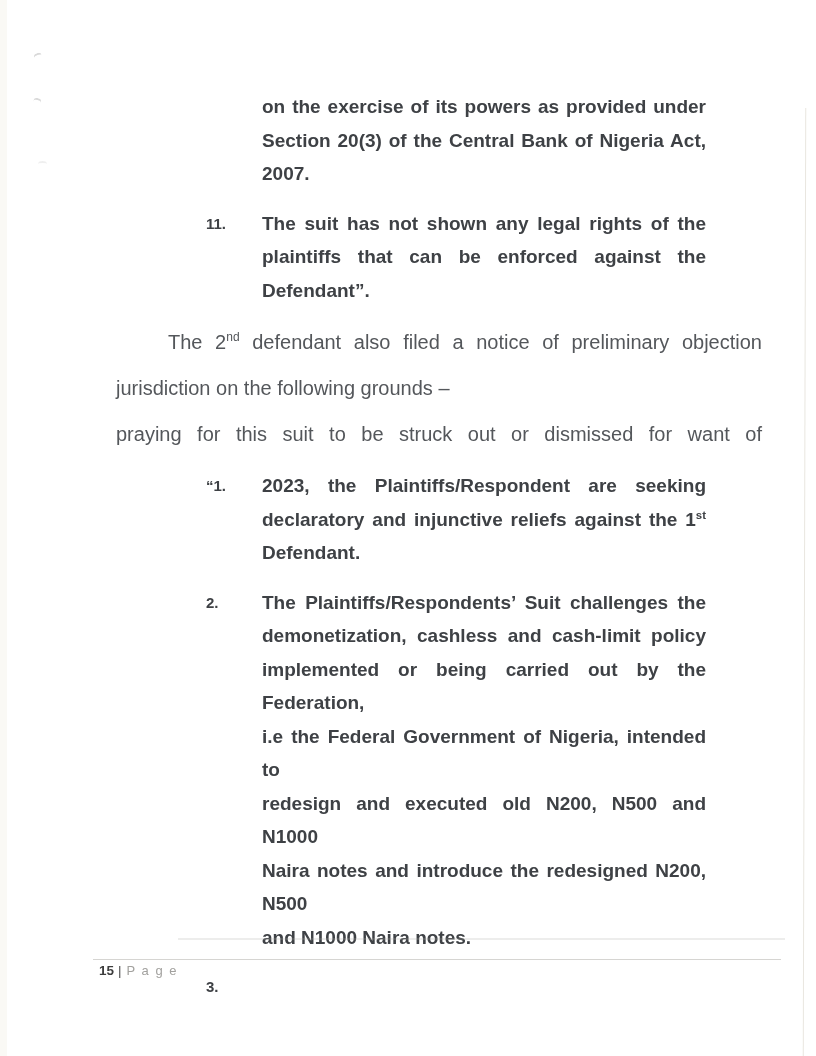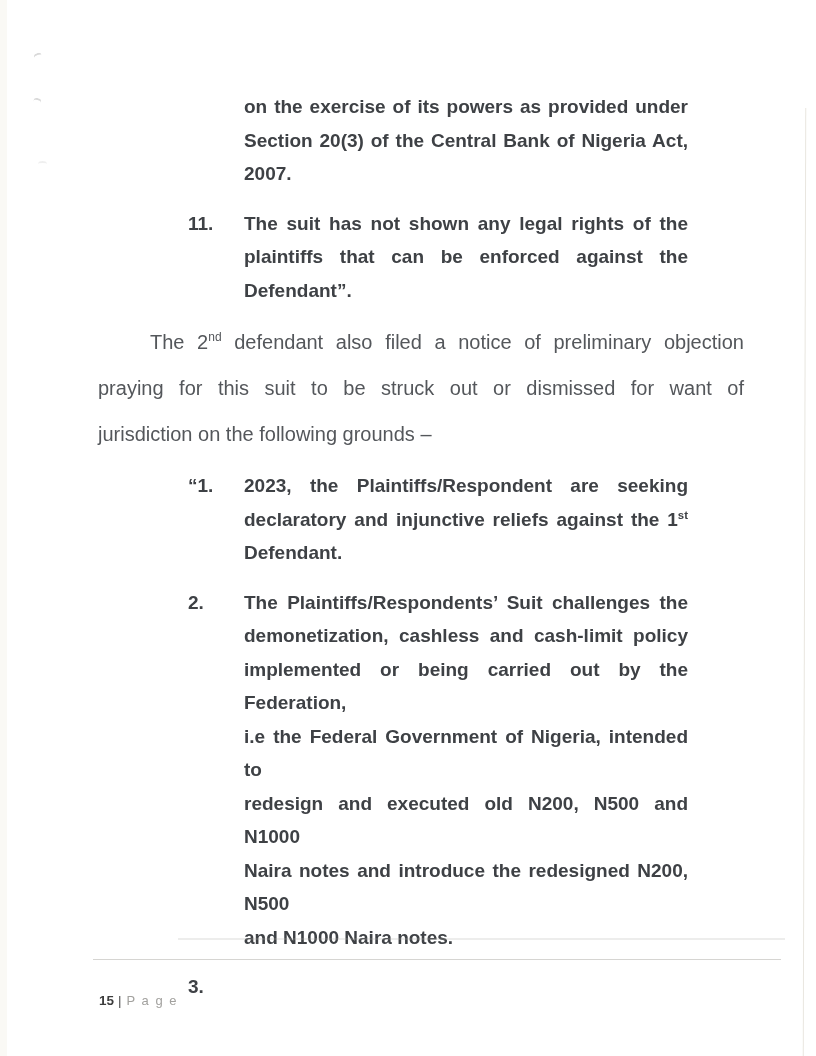--- a/index.html
+++ b/index.html
@@ -11,36 +11,36 @@
     font-family:"Liberation Sans", sans-serif;
   }
   
   .edge-left{position:absolute;left:0;top:0;width:7px;height:1056px;background:#faf9f5;}
   .edge-right{position:absolute;left:804px;top:108px;width:1px;height:948px;background:#e9e6e0;transform:rotate(0.15deg);}
   .speck{position:absolute;border-top:2px solid #b5b5b5;border-radius:60%;opacity:.5;}
   .speck.s1{left:34px;top:53px;width:8px;height:5px;transform:rotate(-18deg);}
   .speck.s2{left:33px;top:98px;width:8px;height:6px;transform:rotate(12deg);}
   .speck.s3{left:38px;top:161px;width:9px;height:4px;opacity:.2;}
   
-  .content{position:absolute;top:90px;left:0;width:688px;}
+  .content{position:absolute;top:90px;left:18px;width:688px;}
   .block{margin-bottom:16px;}
   .list-item{display:flex;margin-left:188px;}
-  .num{flex:0 0 56px;width:56px;font-weight:700;font-size:19px;line-height:33.5px;color:#3e4145;}
+  .num{flex:0 0 56px;width:56px;font-weight:700;font-size:15px;line-height:33.5px;color:#3e4145;}
   .itext{width:500px;}
   .list-item .jline{font-size:19px;line-height:33.5px;font-weight:700;color:#3e4145;}
   .paragraph{margin-left:98px;width:646px;}
   .paragraph .jline{font-size:20px;line-height:38px;font-weight:400;color:#54575b;margin-top:8px;}
   .jline{text-align:justify;text-align-last:justify;}
   .jlast{text-align-last:left;}
   .findent{text-indent:52px;}
   sup{font-size:0.6em;line-height:0;vertical-align:super;}
   
   .footer-artifact{position:absolute;left:178px;top:938px;width:607px;height:2px;background:rgba(175,175,170,0.22);}
   .footer-rule{position:absolute;left:93px;top:959px;width:688px;height:1px;background:#d6d5d2;}
-  .footer{position:absolute;left:99px;top:992px;font-size:13.5px;line-height:18px;white-space:nowrap;}
+  .footer{position:absolute;left:99px;top:962px;font-size:13.5px;line-height:18px;white-space:nowrap;}
   .footer .pgnum{font-weight:700;color:#3d3d3d;}
   .footer .pgbar{color:#4a4a4a;margin:0 5px 0 4px;}
   .footer .pgword{color:#a2a19e;letter-spacing:1.5px;font-size:13px;}
 </style>
 </head>
 <body>
 
 <div class="page">
   <div class="edge-left"></div>
   <div class="edge-right"></div>
@@ -60,22 +60,22 @@
       <div class="block list-item">
         <span class="num">11.</span>
         <div class="itext">
           <div class="jline"><span>The suit has not shown any legal rights of the</span></div>
           <div class="jline"><span>plaintiffs that can be enforced against the</span></div>
           <div class="jline jlast"><span>Defendant”.</span></div>
         </div>
       </div>
       <div class="block paragraph">
         <div class="jline findent"><span>The 2</span><sup>nd</sup><span> defendant also filed a notice of preliminary objection</span></div>
+        <div class="jline jlast"><span>jurisdiction on the following grounds –</span></div>
         <div class="jline"><span>praying for this suit to be struck out or dismissed for want of</span></div>
-        <div class="jline jlast"><span>jurisdiction on the following grounds –</span></div>
       </div>
       <div class="block list-item">
         <span class="num">“1.</span>
         <div class="itext">
           <div class="jline"><span>2023, the Plaintiffs/Respondent are seeking</span></div>
           <div class="jline"><span>declaratory and injunctive reliefs against the 1</span><sup>st</sup></div>
           <div class="jline jlast"><span>Defendant.</span></div>
         </div>
       </div>
       <div class="block list-item">

